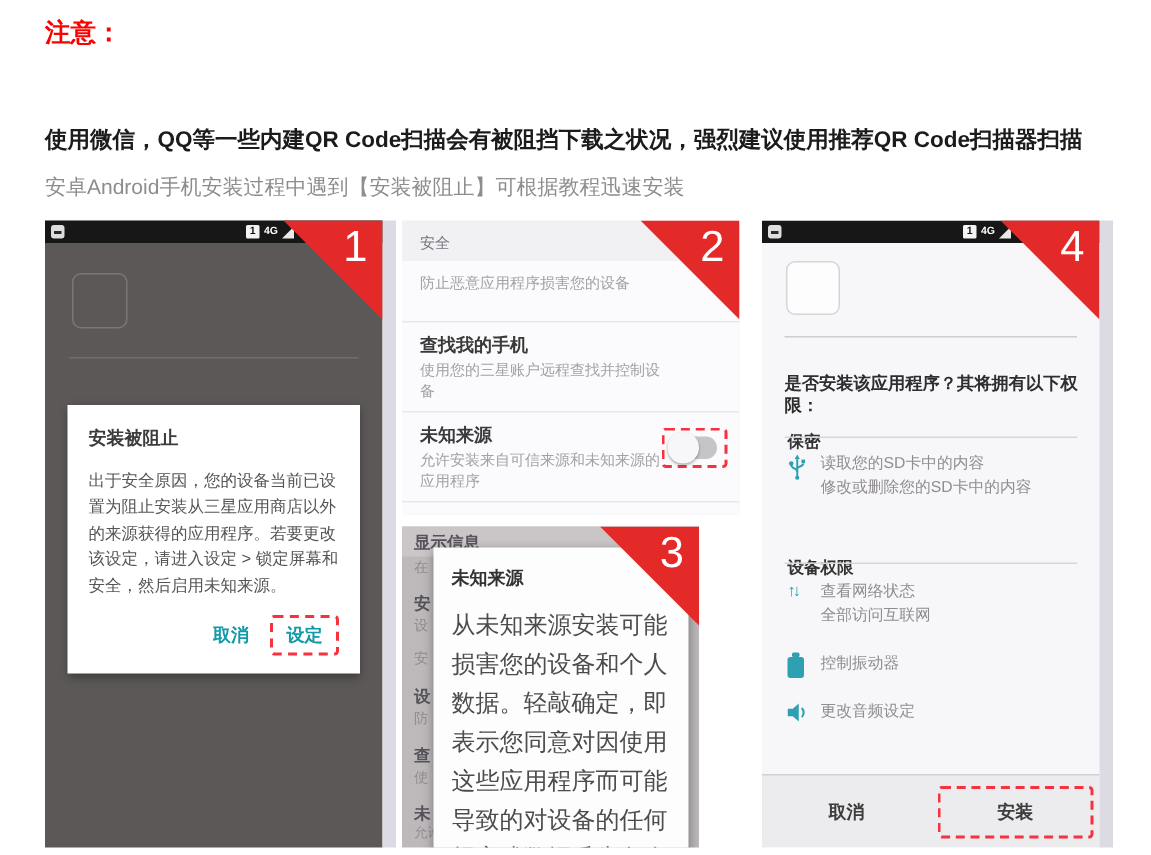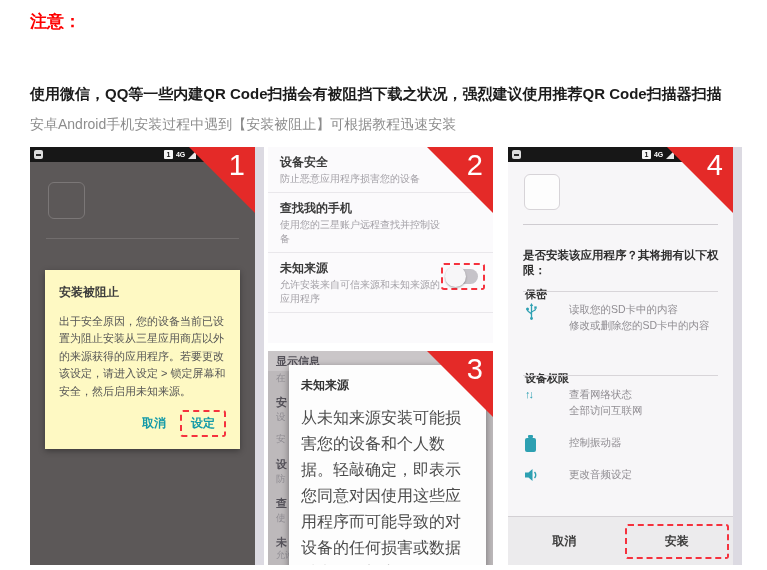--- a/index.html
+++ b/index.html
@@ -31,42 +31,42 @@
 
   .dashed { border:2px dashed #f5323e; border-radius:3px; }
 
   .btn-teal { color:#139aa8; font-size:12px; font-weight:bold; cursor:pointer; }
 
   
   .p1 { left:30px; top:147px; width:225px; height:418px; background:#5c5858; }
   .p1 .appbox { position:absolute; left:18px; top:35px; width:37px; height:37px;
                 border:1px solid #7b7777; border-radius:6px; }
   .p1 .topline { position:absolute; left:16px; right:16px; top:91px; height:1px; background:#716d6d; }
-  .dlg1 { position:absolute; left:15px; right:15px; top:123px; background:#fef9c3;
+  .dlg1 { position:absolute; left:15px; right:15px; top:123px; background:#ffffff;
           box-shadow:0 2px 6px rgba(0,0,0,.35); padding:14px 14px 12px; z-index:3; }
   .dlg1 h3 { font-size:12px; color:#3c3c3c; font-weight:bold; margin-bottom:12px; }
   .dlg1 p  { font-size:11px; color:#555; line-height:1.58; }
   .dlg-btns { display:flex; justify-content:flex-end; align-items:center; gap:10px; margin-top:10px; }
   .dlg-btns .dashed { padding:3px 9px; }
 
   
   .p2a { left:268px; top:147px; width:225px; height:196px; background:#f1f0f2; }
   .p2a .hd { font-size:10px; color:#7a7680; padding:8px 12px 5px; }
   .rows { background:#fbfafc; }
   .srow { position:relative; padding:7px 12px 6px; border-bottom:1px solid #e9e7eb; min-height:41px; }
   .srow:last-child { border-bottom:none; }
   .srow .t { font-size:12px; font-weight:bold; color:#3a3a3a; }
   .srow .s { font-size:10px; color:#a4a1a7; margin-top:1px; width:160px; }
   .togglewrap { position:absolute; right:8px; top:10px; padding:4px 5px; }
   .toggle { width:30px; height:15px; border-radius:8px; background:#c6c3c9; position:relative; }
   .toggle::after { content:""; position:absolute; left:-3px; top:-3px; width:21px; height:21px;
                    border-radius:50%; background:#f7f6f8; box-shadow:0 1px 2px rgba(0,0,0,.35); }
 
   
-  .p2b { left:268px; top:351px; width:225px; height:214px; background:#bdb9bb; }
+  .p2b { left:268px; top:351px; width:198px; height:214px; background:#bdb9bb; }
   .p2b .band { position:absolute; left:0; right:0; top:0; height:20px; background:#cac6c8; }
   .dimtxt { position:absolute; color:#55525a; font-size:11px; font-weight:bold; }
   .dimsub { position:absolute; color:#8f8c92; font-size:9.5px; }
   .p2b .bottomrow { position:absolute; left:8px; bottom:3px; font-size:9px; color:#928f95; }
   .p2b .dimtoggle { position:absolute; right:8px; bottom:12px; width:30px; height:15px;
                     border-radius:8px; background:#8f8c8e; }
   .p2b .dimtoggle::after { content:""; position:absolute; left:-3px; top:-3px; width:21px; height:21px;
                     border-radius:50%; background:#6e6b6d; }
   .dlg3 { position:absolute; left:21px; top:14px; right:7px; background:#fdfdfd;
           box-shadow:0 2px 7px rgba(0,0,0,.4); padding:12px 12px 10px; z-index:4; }
@@ -79,21 +79,21 @@
 
   
   .p4 { left:508px; top:147px; width:225px; height:418px; background:#f7f6f8; }
   .p4 .appbox { position:absolute; left:16px; top:27px; width:36px; height:36px; background:#fdfdfd;
                 border:1px solid #d7d4d8; border-radius:6px; }
   .p4 .topline { position:absolute; left:15px; right:15px; top:77px; height:1px; background:#cfccd1; }
   .p4 .question { position:absolute; left:15px; top:101px; right:8px; font-size:11.5px;
                   font-weight:bold; color:#2e2e2e; }
   .p4 .sechead { position:absolute; left:17px; font-size:11px; font-weight:bold; color:#333;margin-top:14px; }
   .p4 .secline { position:absolute; left:15px; right:15px; height:1px; background:#d8d5d9; }
-  .perm { position:absolute; left:17px; display:flex; gap:28px; }
+  .perm { position:absolute; left:17px; display:flex; gap:6px; }
   .perm .ic { width:16px; padding-top:1px; color:#2da0b2; }
   .perm .lines div { font-size:10.5px; color:#908d92; line-height:1.5; }
   .net-ic { font-size:11px; font-weight:bold; letter-spacing:-2px; color:#2da0b2; }
   .bat { width:11px; height:14px; background:#2da0b2; border-radius:2px; position:relative; margin-top:2px; }
   .bat::before { content:""; position:absolute; top:-3px; left:3px; width:5px; height:3px;
                  background:#2da0b2; border-radius:1px; }
   .p4 .bottombar { position:absolute; left:0; right:0; bottom:0; height:49px; background:#ecebed;
                    border-top:1px solid #d3d0d4; display:flex; align-items:center; }
   .p4 .half { flex:1; text-align:center; font-size:12px; color:#3d3d3d; font-weight:bold; cursor:pointer; }
   .p4 .installbox { display:inline-block; padding:7px 38px; }
@@ -128,23 +128,23 @@
         <span class="btn-teal">取消</span>
         <span class="btn-teal dashed" style="margin-left:4px;">设定</span>
       </div>
     </div>
     <div class="tri"></div>
     <div class="tri-num">1</div>
   </div>
   <div class="strip" style="left:255px;"></div>
 
   <div class="panel p2a">
+    <div class="hd">安全</div>
     <div class="rows">
       <div class="srow">
-        <div class="t">设备安全</div>
         <div class="s">防止恶意应用程序损害您的设备</div>
       </div>
       <div class="srow">
         <div class="t">查找我的手机</div>
         <div class="s">使用您的三星账户远程查找并控制设备</div>
       </div>
       <div class="srow">
         <div class="t">未知来源</div>
         <div class="s">允许安装来自可信来源和未知来源的应用程序</div>
         <div class="togglewrap dashed">

